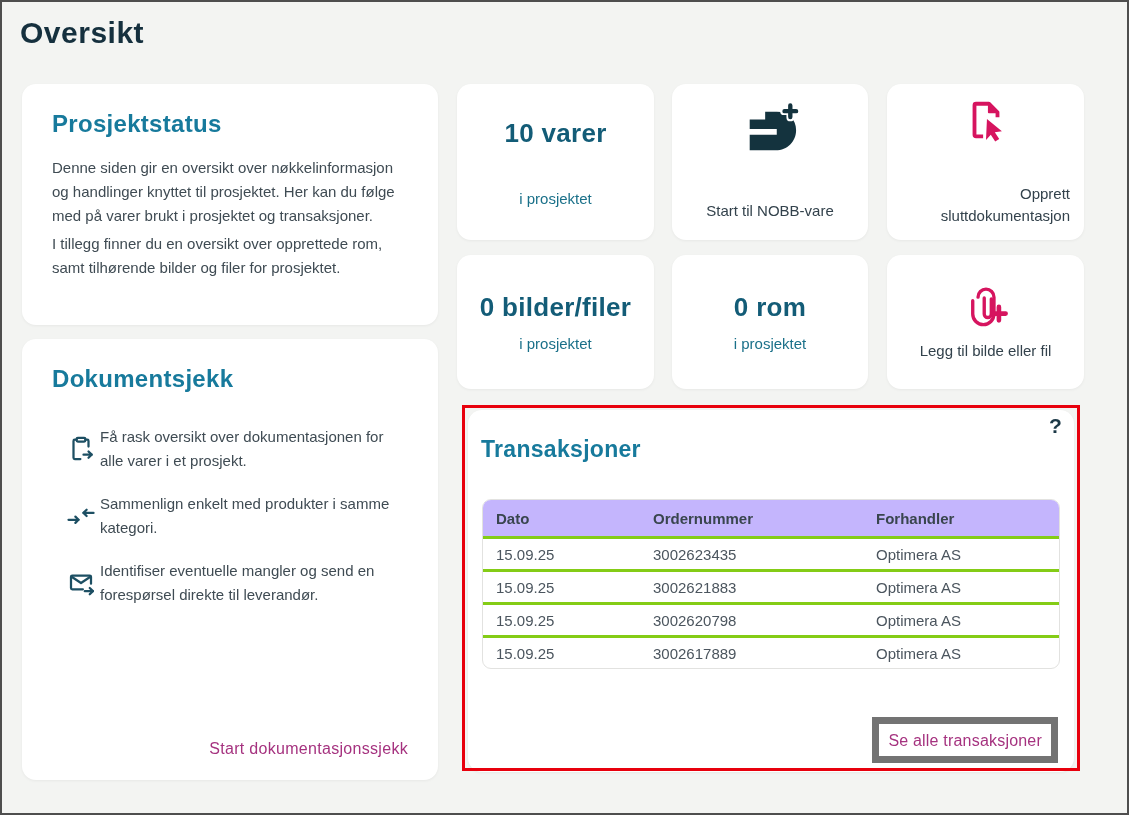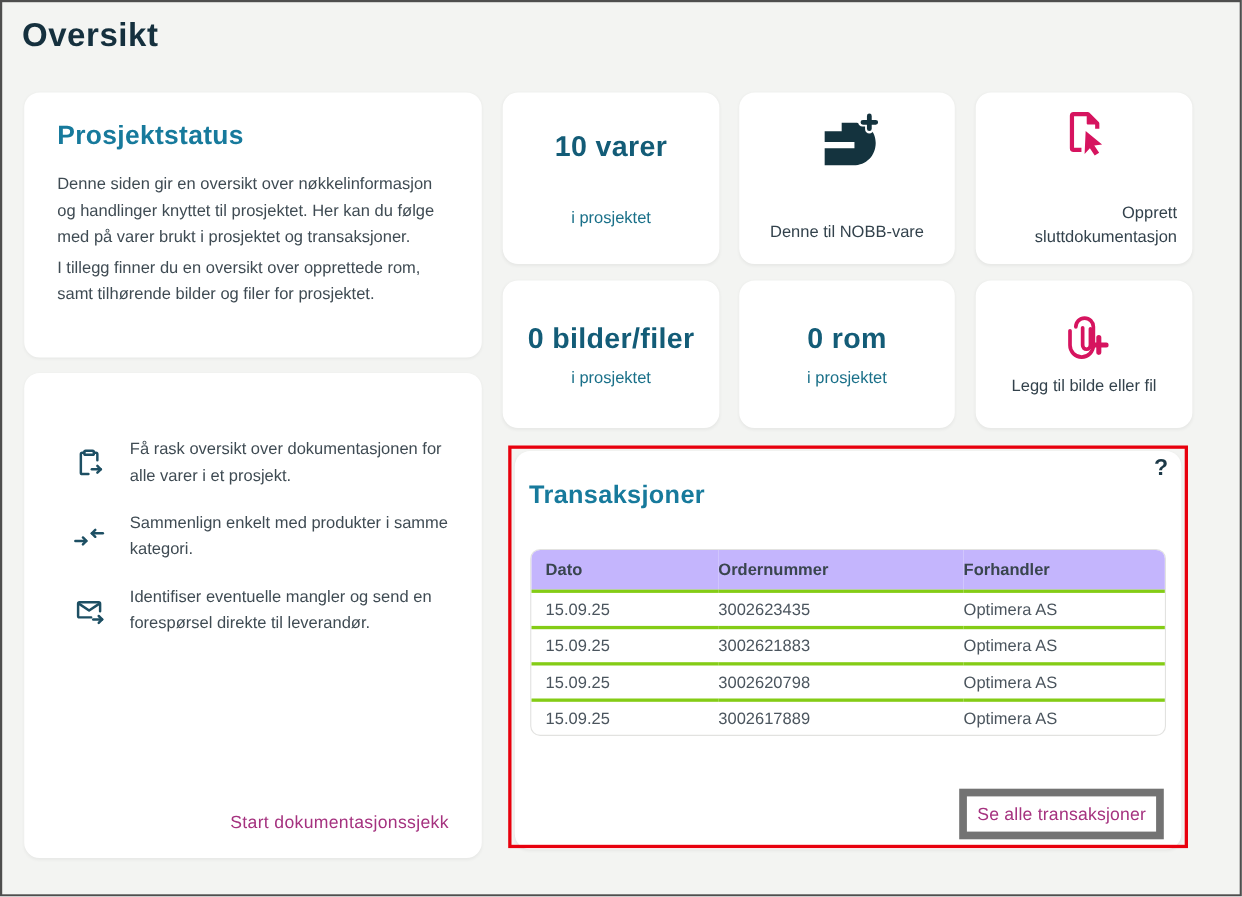--- a/index.html
+++ b/index.html
@@ -33,21 +33,21 @@
 
   h2.section-heading {
     font-size: 24px; font-weight: 700; color: #177a9c; letter-spacing: .3px;
   }
   .card-prosjektstatus p {
     margin-top: 18px; font-size: 15px; line-height: 24px; color: #3f4b53;
   }
   .card-prosjektstatus p + p { margin-top: 4px; }
 
   .doc-items { margin: 32px 0 0 14px; }
-  .doc-item { display: flex; align-items: center; gap: 22px; margin-bottom: 19px; }
+  .doc-item { display: flex; align-items: center; gap: 4px; margin-bottom: 19px; }
   .doc-item .icon { flex: 0 0 30px; color: #1d4f63; display:flex; align-items:center; }
   .doc-item .txt { font-size: 15px; line-height: 24px; color: #3f4b53; }
 
   .doc-cta {
     position: absolute; right: 30px; bottom: 22px;
     font-size: 16px; color: #a5327f; font-weight: 500; letter-spacing: .3px;
     text-decoration: none; cursor: pointer;
   }
 
   
@@ -110,20 +110,21 @@
 
   <h1 class="page-title">Oversikt</h1>
 
   <section class="card card-prosjektstatus">
     <h2 class="section-heading">Prosjektstatus</h2>
     <p>Denne siden gir en oversikt over nøkkelinformasjon og handlinger knyttet til prosjektet. Her kan du følge med på varer brukt i prosjektet og transaksjoner.</p>
     <p>I tillegg finner du en oversikt over opprettede rom, samt tilhørende bilder og filer for prosjektet.</p>
   </section>
 
   <section class="card card-dokumentsjekk">
+    <h2 class="section-heading">Dokumentsjekk</h2>
 
     <div class="doc-items">
       <div class="doc-item">
         <span class="icon">
           <svg width="30" height="30" viewBox="0 0 24 24" fill="none" stroke="currentColor" stroke-width="1.8" stroke-linecap="round" stroke-linejoin="round">
             <path d="M15.5 4.5 H17 a1 1 0 0 1 1 1 V10"></path>
             <path d="M8.5 4.5 H7 a1 1 0 0 0 -1 1 V19 a1 1 0 0 0 1 1 H11.5"></path>
             <rect x="8.5" y="3" width="7" height="3" rx="1"></rect>
             <path d="M14 16.5 H20.5"></path>
               <path d="M18 14 l2.5 2.5 L18 19"></path>
@@ -170,21 +171,21 @@
       <svg width="66" height="58" viewBox="0 0 66 60">
         <path fill="#14333e" d="M12 18 H28 V10 H40 C52 10 60 18 60 29 C60 41 51 50 39 50 H12 V34 H40 V28 H12 Z"></path>
         <g stroke="#fff" stroke-width="8" stroke-linecap="round" fill="none">
             <path d="M54 3 V16 M47.5 9.5 H60.5"></path>
           </g>
         <g stroke="#14333e" stroke-width="4.5" stroke-linecap="round" fill="none">
             <path d="M54 3.5 V15.5 M48 9.5 H60"></path>
           </g>
       </svg>
     </span>
-    <div class="tile-label">Denne til NOBB-vare</div>
+    <div class="tile-label">Start til NOBB-vare</div>
   </div>
 
   <div class="tile t-r1 t-c3">
     <span class="big-icon">
       <svg width="46" height="46" viewBox="0 0 24 24" fill="none">
         <path d="M18 10.5 V8 L13.5 3.5 H6.8 A.8 .8 0 0 0 6 4.3 V19.7 a.8 .8 0 0 0 .8 .8 H10.5" stroke="#d6145f" stroke-width="2" stroke-linejoin="round"></path>
         <path d="M13.5 3.5 V8 H18 Z" fill="#d6145f" stroke="#d6145f" stroke-width="1" stroke-linejoin="round"></path>
         <path d="M12.5 11.5 l7.8 6.4 -3.7 .5 2.3 3.5 -2.1 1.3 -2.3 -3.5 -2.5 2.7 Z" fill="#d6145f"></path>
       </svg>
     </span>

